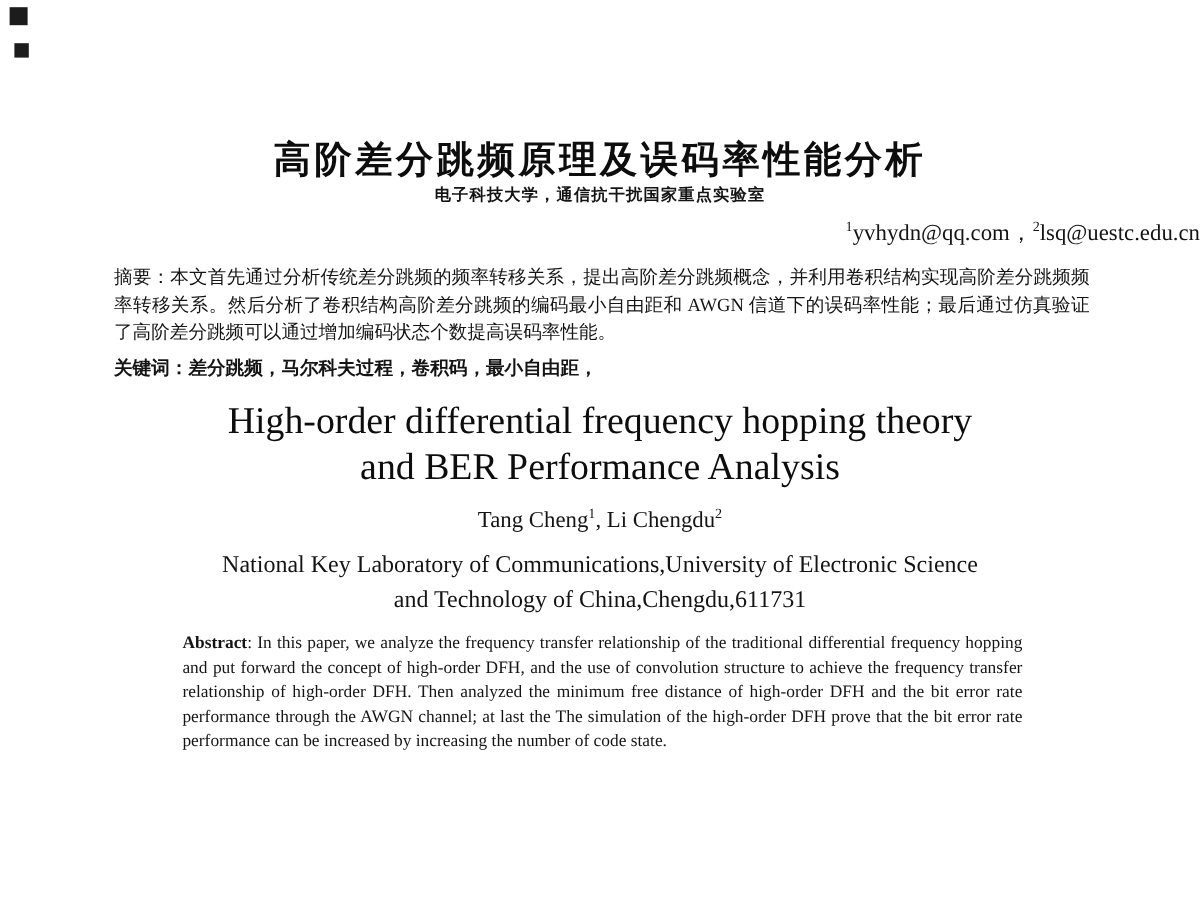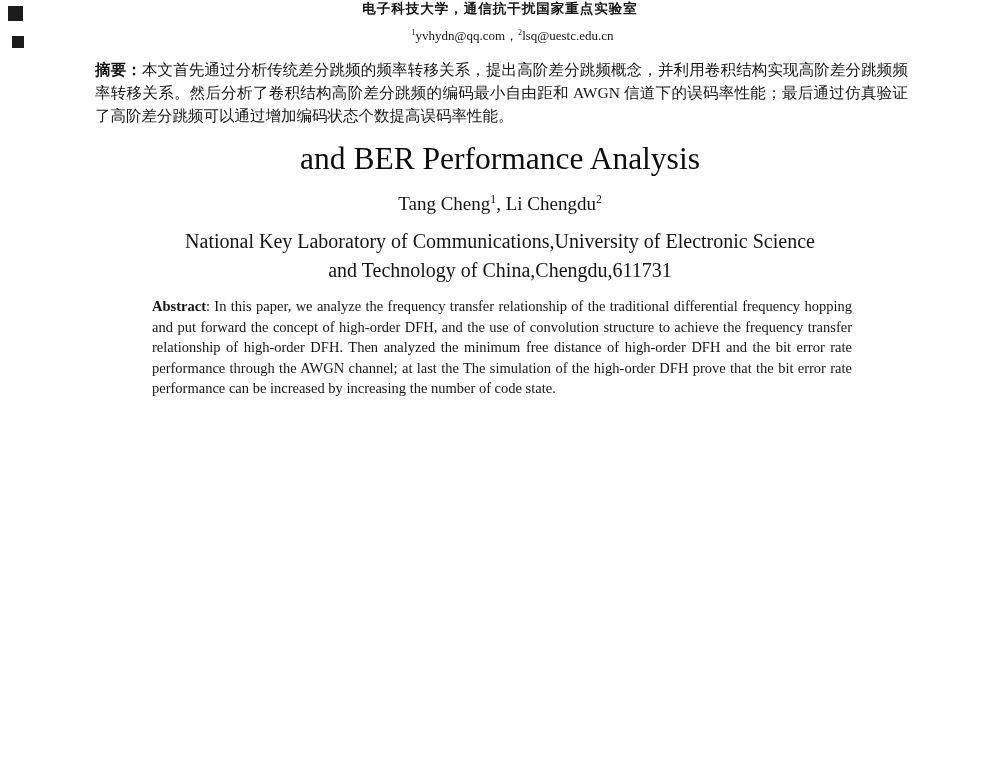--- a/index.html
+++ b/index.html
@@ -34,34 +34,34 @@
   }
   .cn-affil {
     margin-top: 0;
     text-align: center;
     font-size: 13.5px;
     font-weight: bold;
     letter-spacing: 1px;
   }
   .cn-emails {
     margin-top: 9px;
-    text-align: center;
-    font-size: 13px;
+    text-align: right;
+    font-size: 19px;
     margin-left: 25px;
   }
   sup { font-size: 0.62em; vertical-align: super; line-height: 0; }
 
   .cn-abstract {
     margin: 13px 92px 0 95px;
     font-size: 15.5px;
     line-height: 23px;
     text-align: justify;
     text-justify: inter-ideograph;
   }
-  .cn-abstract .lbl { font-weight: bold; }
+  .cn-abstract .lbl { font-weight: normal; }
   .cn-keywords {
     margin: 7px 92px 0 95px;
     font-size: 15.5px;
     line-height: 23px;
     font-weight: bold;
   }
 
   .en-title {
     margin-top: 13px;
     text-align: center;
@@ -94,34 +94,39 @@
   .en-abstract .lbl { font-weight: bold; margin-top: 38px; }
 </style>
 </head>
 <body>
 
 <div class="page">
 
   <div class="scan-mark m1"></div>
   <div class="scan-mark m2"></div>
 
+  <h1 class="cn-title">高阶差分跳频原理及误码率性能分析</h1>
 
 
   <div class="cn-affil">电子科技大学，通信抗干扰国家重点实验室</div>
 
   <div class="cn-emails">
     <sup>1</sup><span>yvhydn@qq.com</span><span>，</span><sup>2</sup><span>lsq@uestc.edu.cn</span>
   </div>
 
   <p class="cn-abstract">
     <span class="lbl">摘要：</span><span>本文首先通过分析传统差分跳频的频率转移关系，提出高阶差分跳频概念，并利用卷积结构实现高阶差分跳频频率转移关系。然后分析了卷积结构高阶差分跳频的编码最小自由距和 AWGN 信道下的误码率性能；最后通过仿真验证了高阶差分跳频可以通过增加编码状态个数提高误码率性能。</span>
   </p>
 
+  <p class="cn-keywords">
+    <span class="lbl">关键词：</span><span>差分跳频，马尔科夫过程，卷积码，最小自由距，</span>
+  </p>
 
   <div class="en-title">
+    <div>High-order differential frequency hopping theory</div>
     <div>and BER Performance Analysis</div>
   </div>
 
   <div class="en-authors">
     <span>Tang Cheng</span><sup>1</sup><span>, </span><span>Li Chengdu</span><sup>2</sup>
   </div>
 
   <div class="en-affil">
     <div>National Key Laboratory of Communications,University of Electronic Science</div>
     <div>and Technology of China,Chengdu,611731</div>

